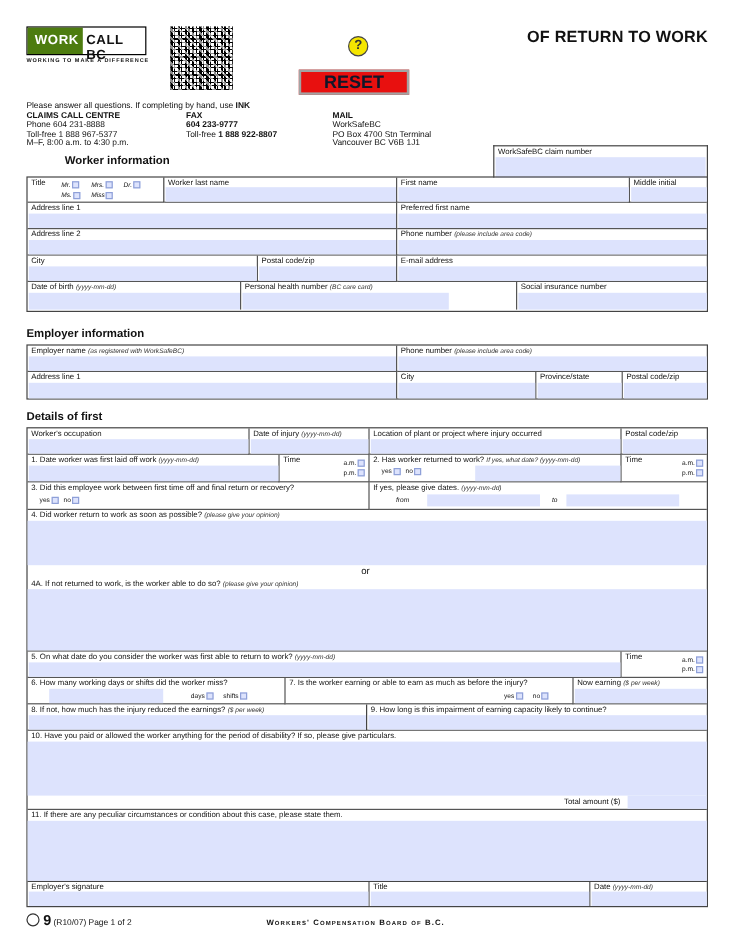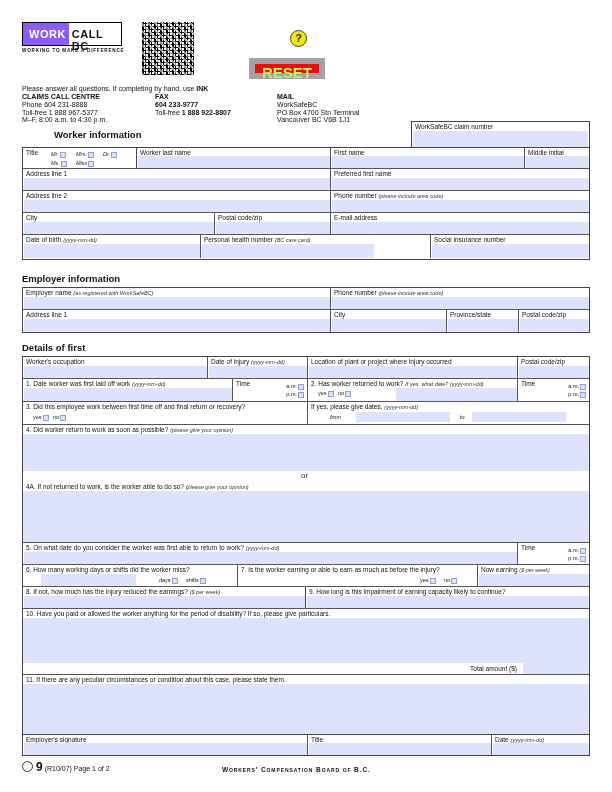--- a/index.html
+++ b/index.html
@@ -1,31 +1,31 @@
 <!DOCTYPE html>
 <html><head>
 <meta charset="utf-8">
 <style>
   * { box-sizing: border-box; margin: 0; padding: 0; }
   html, body { width: 612px; height: 792px; background: #fff; overflow: hidden; }
   body { position: relative; font-family: "Liberation Sans", sans-serif; color: #111; font-size: 7px; }
   .abs { position: absolute; }
   .logo { left: 22px; top: 22px; width: 100px; height: 24px; border: 1px solid #000; display: flex; }
-  .logo .l1 { background: #8b5cf6; color: #fff; font-weight: bold; font-size: 11px; padding: 5px 3px 0 6px; letter-spacing: 0.5px; }
+  .logo .l1 { background: #4d7c0f; color: #fff; font-weight: bold; font-size: 11px; padding: 5px 3px 0 6px; letter-spacing: 0.5px; }
   .logo .l2 { color: #111; font-weight: bold; font-size: 11px; padding: 5px 0 0 3px; letter-spacing: 0.5px; }
   .tagline { left: 22px; top: 48px; font-size: 4.6px; letter-spacing: 0.8px; font-weight: bold; }
   .qr { left: 142px; top: 22px; width: 52px; height: 53px;
     background:
       repeating-linear-gradient(90deg, #000 0 2px, #fff 2px 3px, #000 3px 4px, #fff 4px 6px),
       repeating-linear-gradient(0deg, #000 0 1px, #fff 1px 3px);
     background-blend-mode: multiply; }
   .qr::after { content:""; position:absolute; inset:0;
     background: repeating-linear-gradient(45deg, rgba(255,255,255,0.55) 0 2px, transparent 2px 5px); }
   .help { left: 290px; top: 30px; width: 17px; height: 17px; border-radius: 50%; background: #f5e600; border: 1px solid #444; font-size: 11px; font-weight: bold; text-align: center; line-height: 15px; color: #333; }
-  .reset { left: 249px; top: 58px; width: 76px; height: 21px; background: #e8100f; border: 6px solid #a3a3a3; color: #bef264; font-weight: bold; font-size: 15px; text-align: center; line-height: 17px; }
+  .reset { left: 249px; top: 58px; width: 92px; height: 21px; background: #e8100f; border: 2px solid #a3a3a3; color: #0f172a; font-weight: bold; font-size: 15px; text-align: center; line-height: 17px; }
   .title { right: 22px; top: 22px; text-align: right; font-weight: bold; font-size: 13.5px; line-height: 17px; letter-spacing: 0.2px; }
   .contact { font-size: 7px; line-height: 7.8px; }
   .contact b { font-weight: bold; }
   h2 { position: absolute; font-size: 9.5px; font-weight: bold; left: 22px; }
   .box { position: absolute; border: 1.5px solid #444; }
   .cell { position: absolute; border-right: 1px solid #555; border-bottom: 1px solid #555; }
   .lbl { position: absolute; left: 3px; top: 1px; font-size: 6.5px; white-space: nowrap; }
   .lbl i { font-style: italic; font-size: 5.5px; color: #333; }
   .fill { position: absolute; background: #dde3fd; }
   .chk { display: inline-block; width: 6px; height: 6px; background: #dde3fd; border: 0.5px solid #8fa0d8; vertical-align: middle; margin-left: 1px; }
@@ -41,20 +41,21 @@
 
 <div class="abs logo">
   <span class="l1">WORK</span>
   <span class="l2">CALL BC</span>
 </div>
 <div class="abs tagline">WORKING TO MAKE A DIFFERENCE</div>
 <div class="abs qr"></div>
 <div class="abs help">?</div>
 <div class="abs reset">RESET</div>
 <div class="abs title">
+  <div>OF RETURN TO WORK</div>
 </div>
 
 <div class="abs contact" style="left:22px;top:85px;">
   <span>Please answer all questions.  If completing by hand, use</span> <b>INK</b>
 </div>
 <div class="abs contact" style="left:22px;top:93px;">
   <b>CLAIMS CALL CENTRE</b><br>
   <span>Phone 604 231-8888</span><br>
   <span>Toll-free 1 888 967-5377</span><br>
   <span>M–F, 8:00 a.m. to 4:30 p.m.</span>

